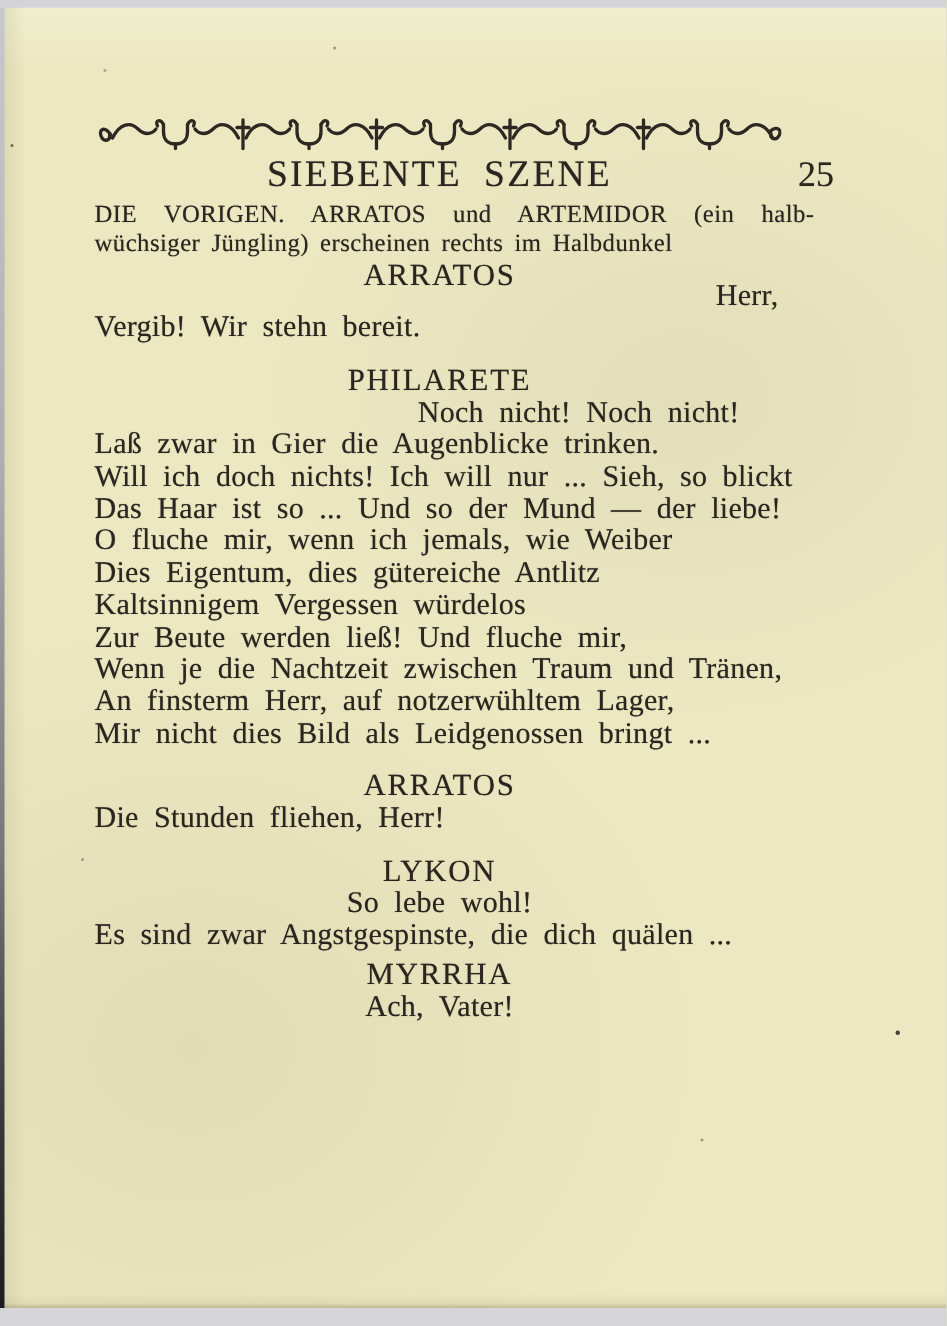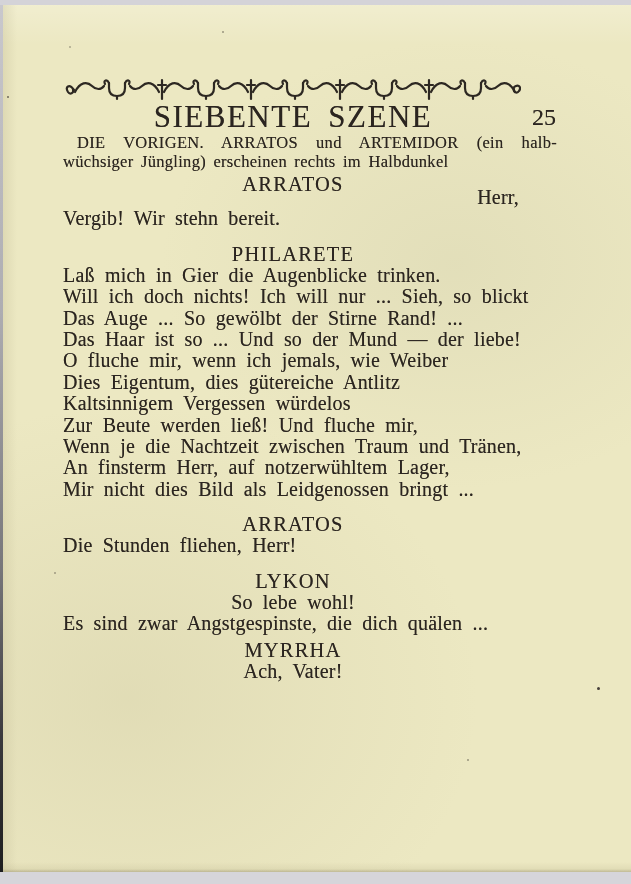--- a/index.html
+++ b/index.html
@@ -29,26 +29,26 @@
   .page::after{ 
     content:"";position:absolute;left:0;bottom:0;width:100%;height:3px;
     background:linear-gradient(rgba(0,0,0,0), rgba(110,100,70,.25));
   }
   
   .ink{color:#2b2520;text-shadow:0 0 .6px rgba(46,40,30,.55);}
   .text-col{position:absolute;left:63px;top:0;width:460px;}
   .ornament{margin:78px 0 0 2px;display:block;}
   .title-row{position:relative;margin-top:1px;height:27px;}
   .scene-title{
-    margin:0;font-size:31px;line-height:27px;font-weight:normal;
+    margin:0;font-size:25px;line-height:27px;font-weight:normal;
     text-align:center;letter-spacing:1.5px;word-spacing:7px;
   }
   .page-number{position:absolute;left:469px;top:1px;font-size:24px;line-height:26px;}
   .stage1{margin-top:3px;width:480px;font-size:16.5px;line-height:19px;
-    text-align:justify;text-align-last:justify;word-spacing:3px;letter-spacing:.3px;white-space:nowrap;margin-left:14px;}
+    text-align:justify;text-align-last:justify;word-spacing:3px;letter-spacing:.3px;white-space:nowrap;}
   .stage2{width:460px;font-size:16.5px;line-height:19px;word-spacing:3px;letter-spacing:.3px;}
   .speaker{font-size:20.5px;line-height:22px;text-align:center;letter-spacing:1.2px;}
   .sp-1{margin-top:2px;}
   .sp-n{margin-top:13px;}
   .sp-m{margin-top:4px;}
   .line{font-size:20px;line-height:21.4px;word-spacing:.25em;letter-spacing:.2px;white-space:nowrap;}
   .first-after-name{margin-top:-8px;}
   .r{text-align:right;padding-right:4px;}
   .r2{text-align:right;padding-right:30px;}
   .c{text-align:center;}
@@ -107,23 +107,23 @@
       <div class="page-number">25</div>
     </div>
     <div class="stage1">DIE VORIGEN. ARRATOS und ARTEMIDOR (ein halb-</div>
     <div class="stage2">wüchsiger Jüngling) erscheinen rechts im Halbdunkel</div>
 
     <div class="speaker sp-1">ARRATOS</div>
     <div class="line r first-after-name">Herr,</div>
     <div class="line">Vergib! Wir stehn bereit.</div>
 
     <div class="speaker sp-n">PHILARETE</div>
-    <div class="line">Laß mich in Gier die Augenblicke trinken.</div>
+    <div class="line r2">Noch nicht! Noch nicht!</div>
+    <div class="line">Laß zwar in Gier die Augenblicke trinken.</div>
     <div class="line">Will ich doch nichts! Ich will nur ... Sieh, so blickt</div>
-    <div class="line">Das Auge ... So gewölbt der Stirne Rand! ...</div>
     <div class="line">Das Haar ist so ... Und so der Mund — der liebe!</div>
     <div class="line">O fluche mir, wenn ich jemals, wie Weiber</div>
     <div class="line">Dies Eigentum, dies gütereiche Antlitz</div>
     <div class="line">Kaltsinnigem Vergessen würdelos</div>
     <div class="line">Zur Beute werden ließ! Und fluche mir,</div>
     <div class="line">Wenn je die Nachtzeit zwischen Traum und Tränen,</div>
     <div class="line">An finsterm Herr, auf notzerwühltem Lager,</div>
     <div class="line">Mir nicht dies Bild als Leidgenossen bringt ...</div>
 
     <div class="speaker sp-n">ARRATOS</div>

